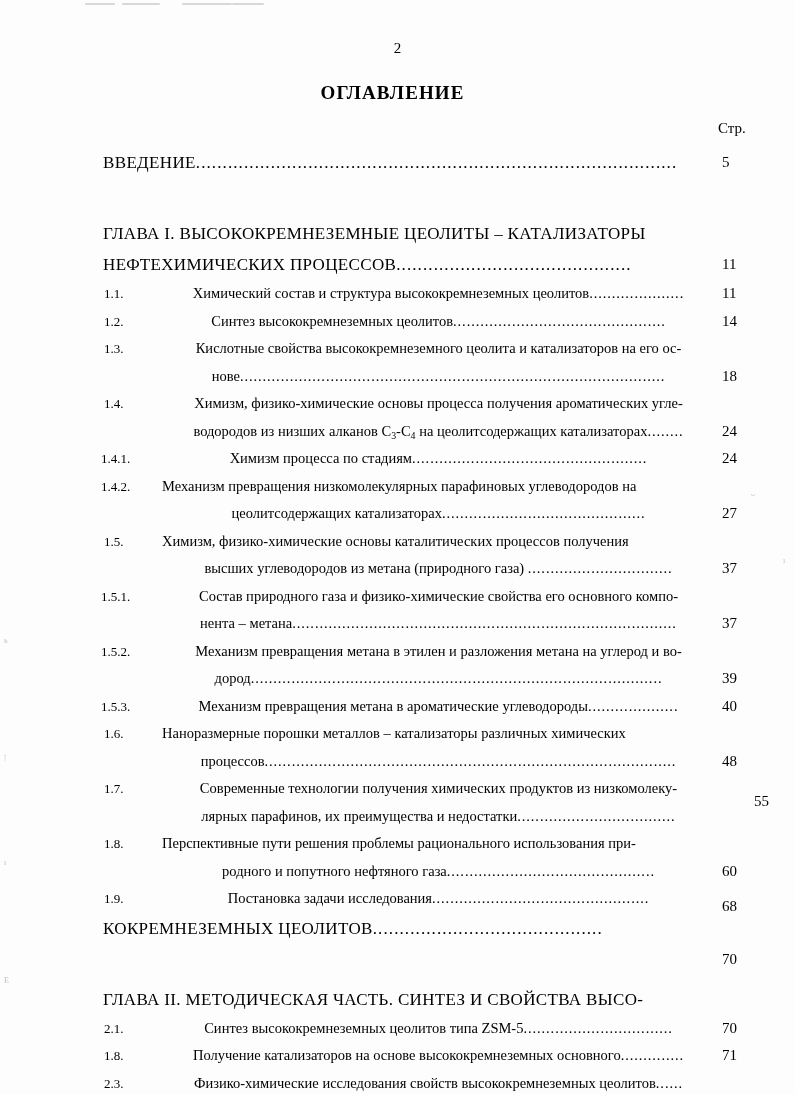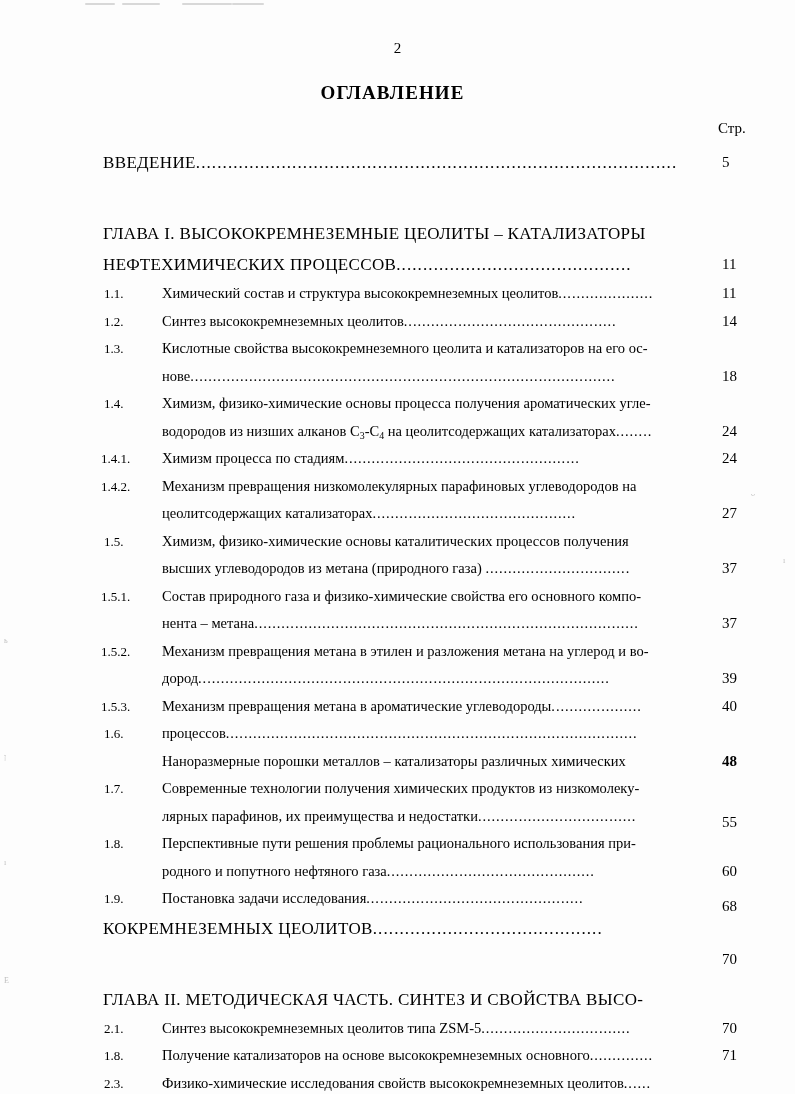--- a/index.html
+++ b/index.html
@@ -105,21 +105,21 @@
     font-size: 15px;
     line-height: 27.5px;
     white-space: nowrap;
   }
 
   
   .body {
     margin: 0 80px 0 162px;
     font-size: 14.5px;
     line-height: 27.5px;
-    text-align: left;
+    text-align: center;
   }
   .body.just {
     text-align: justify;
     text-align-last: left;
   }
 
   
   .leader {
     letter-spacing: .9px;
     word-spacing: -1px;
@@ -236,29 +236,29 @@
         <div class="body"><span>дород</span><span class="leader">...........................................................................................</span></div>
         <span class="pg" style="top: 27.5px;">39</span>
       </div>
       <div class="toc-row">
         <span class="num deep">1.5.3.</span>
         <div class="body"><span>Механизм превращения метана в ароматические углеводороды</span><span class="leader">....................</span></div>
         <span class="pg" style="top: 0px;">40</span>
       </div>
       <div class="toc-row">
         <span class="num">1.6.</span>
+        <div class="body just"><span>Наноразмерные порошки металлов – катализаторы различных химических</span></div>
         <div class="body"><span>процессов</span><span class="leader">...........................................................................................</span></div>
-        <div class="body just"><span>Наноразмерные порошки металлов – катализаторы различных химических</span></div>
-        <span class="pg" style="top: 27.5px; font-weight: bold;">48</span>
+        <span class="pg" style="top: 27.5px;">48</span>
       </div>
       <div class="toc-row">
         <span class="num">1.7.</span>
         <div class="body"><span>Современные технологии получения химических продуктов из низкомолеку-</span></div>
         <div class="body"><span>лярных парафинов, их преимущества и недостатки</span><span class="leader">...................................</span></div>
-        <span class="pg" style="top: 34px;">55</span>
+        <span class="pg" style="top: 13px; margin-left: 32px;">55</span>
       </div>
       <div class="toc-row">
         <span class="num">1.8.</span>
         <div class="body just"><span>Перспективные пути решения проблемы рационального использования при-</span></div>
         <div class="body"><span>родного и попутного нефтяного газа</span><span class="leader">..............................................</span></div>
         <span class="pg" style="top: 27.5px;">60</span>
       </div>
       <div class="toc-row">
         <span class="num">1.9.</span>
         <div class="body"><span>Постановка задачи исследования</span><span class="leader">................................................</span></div>

